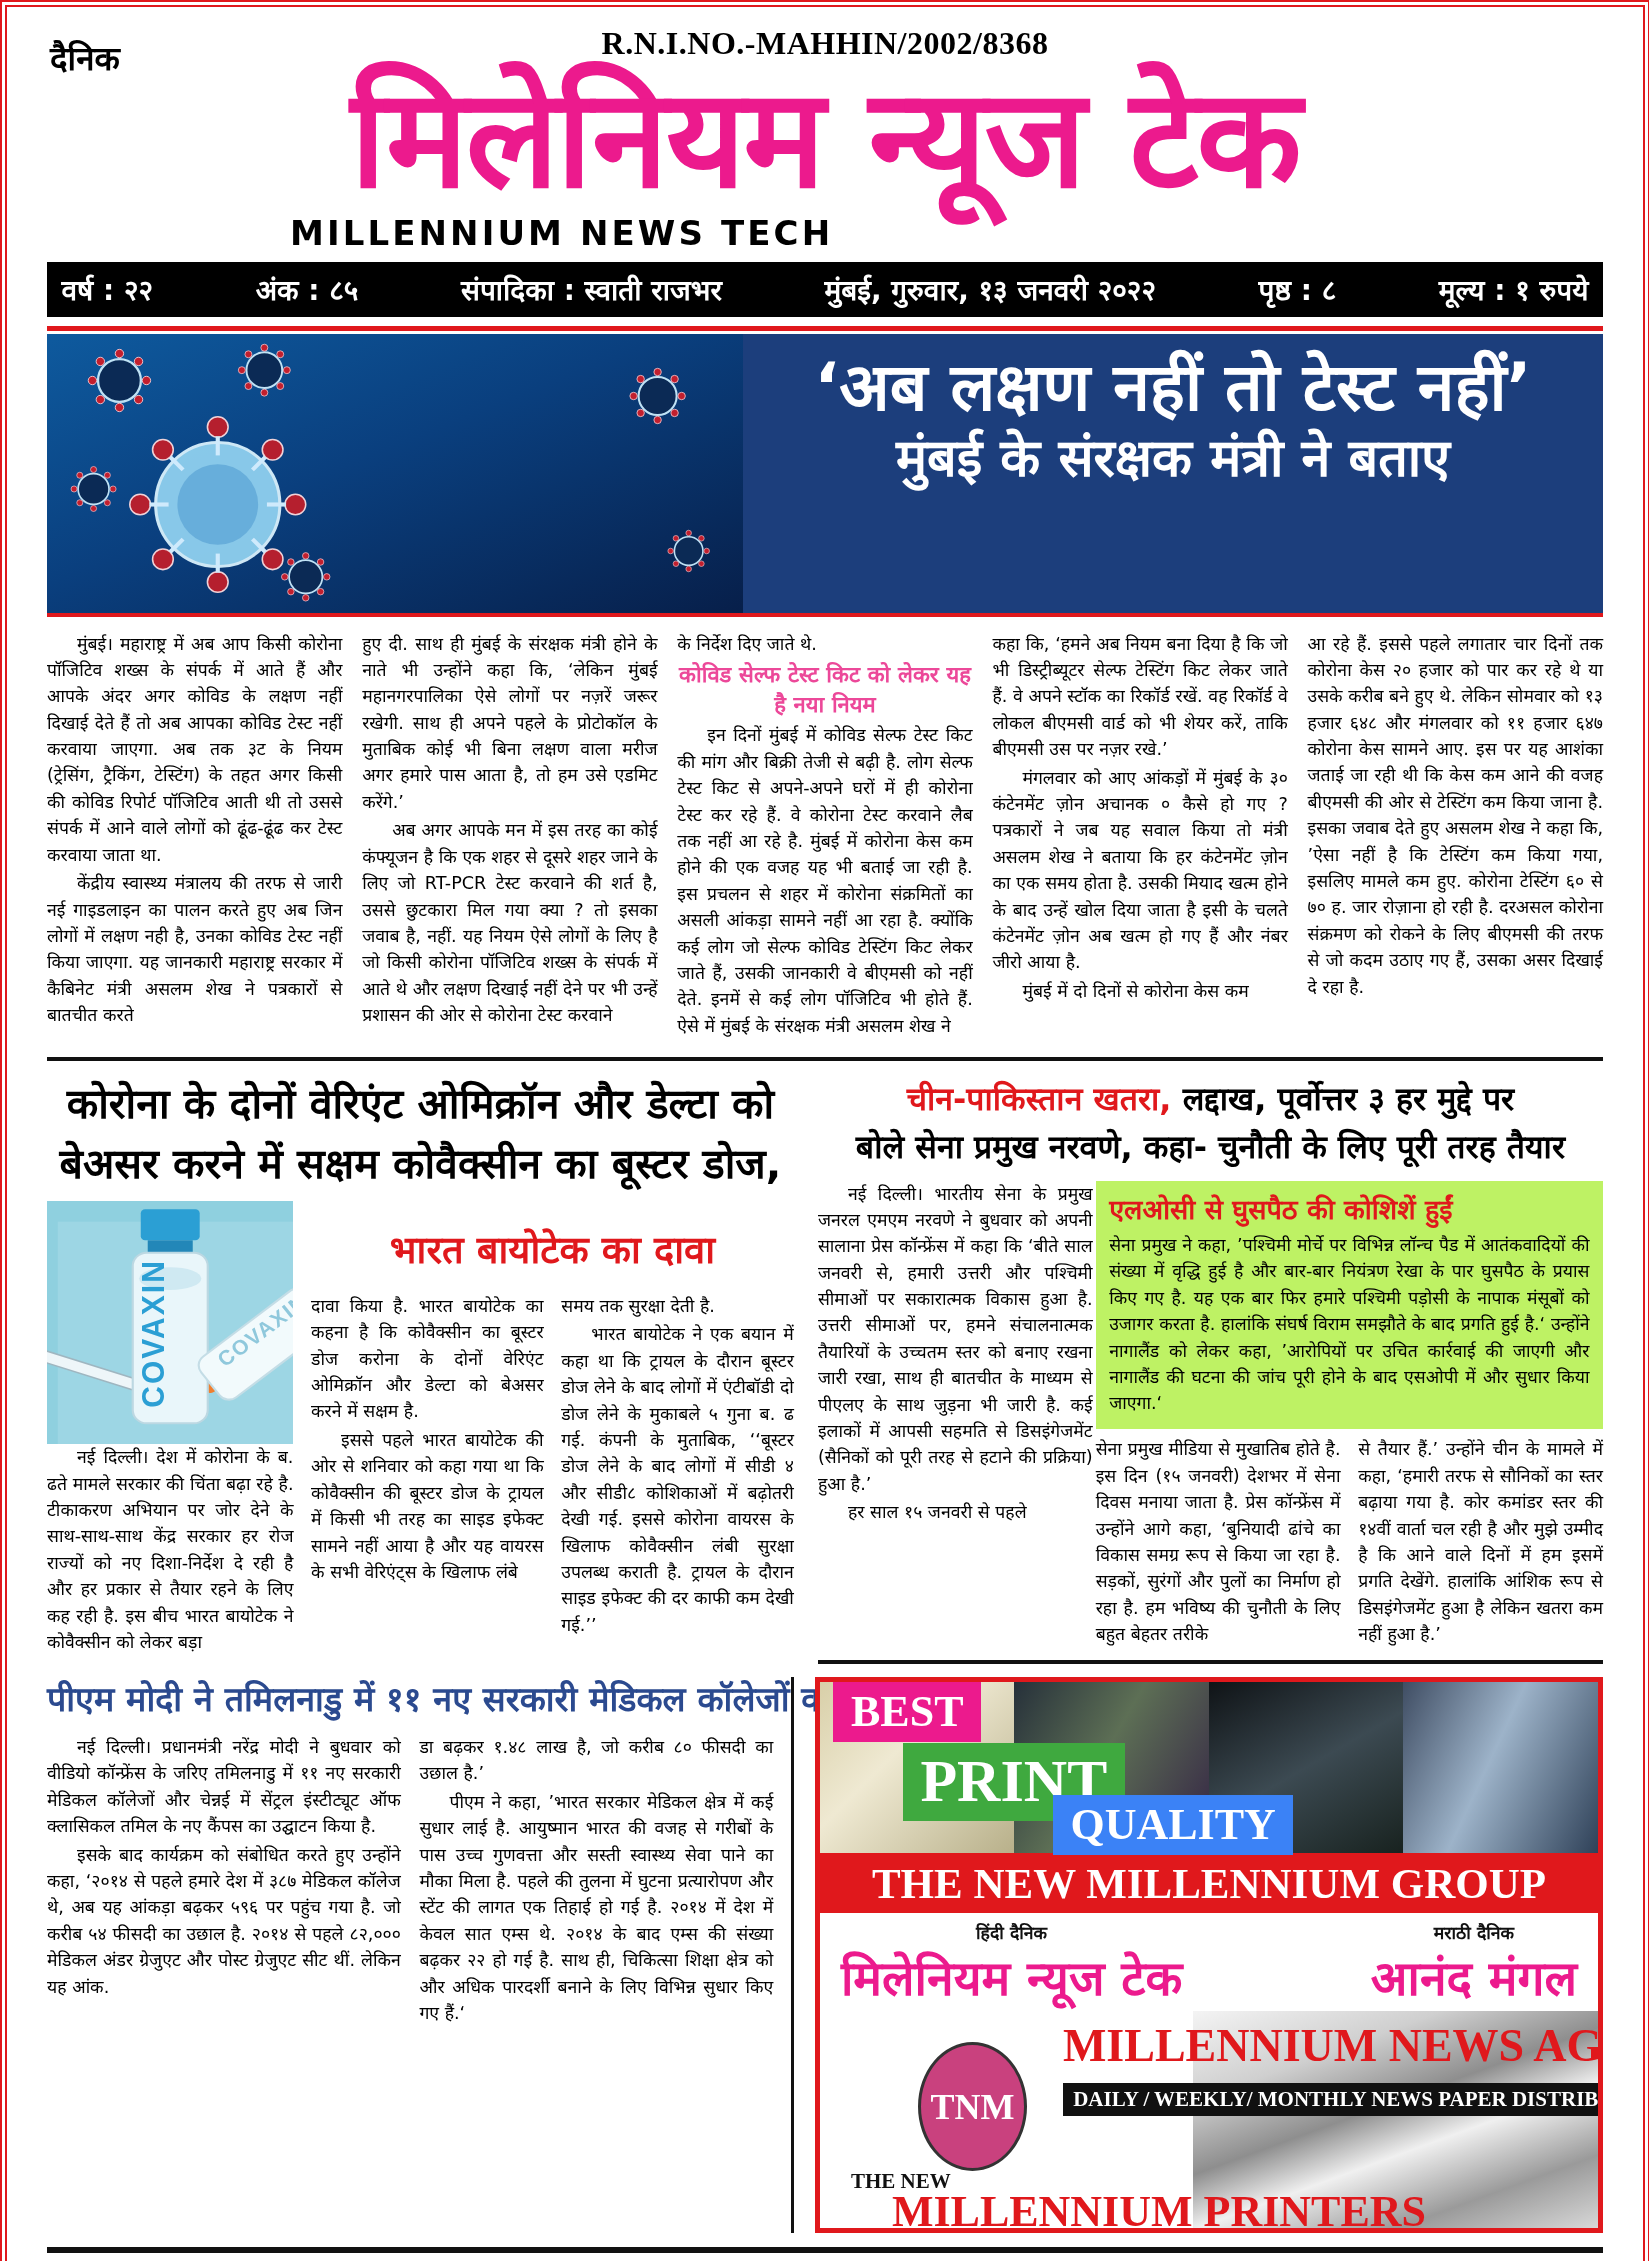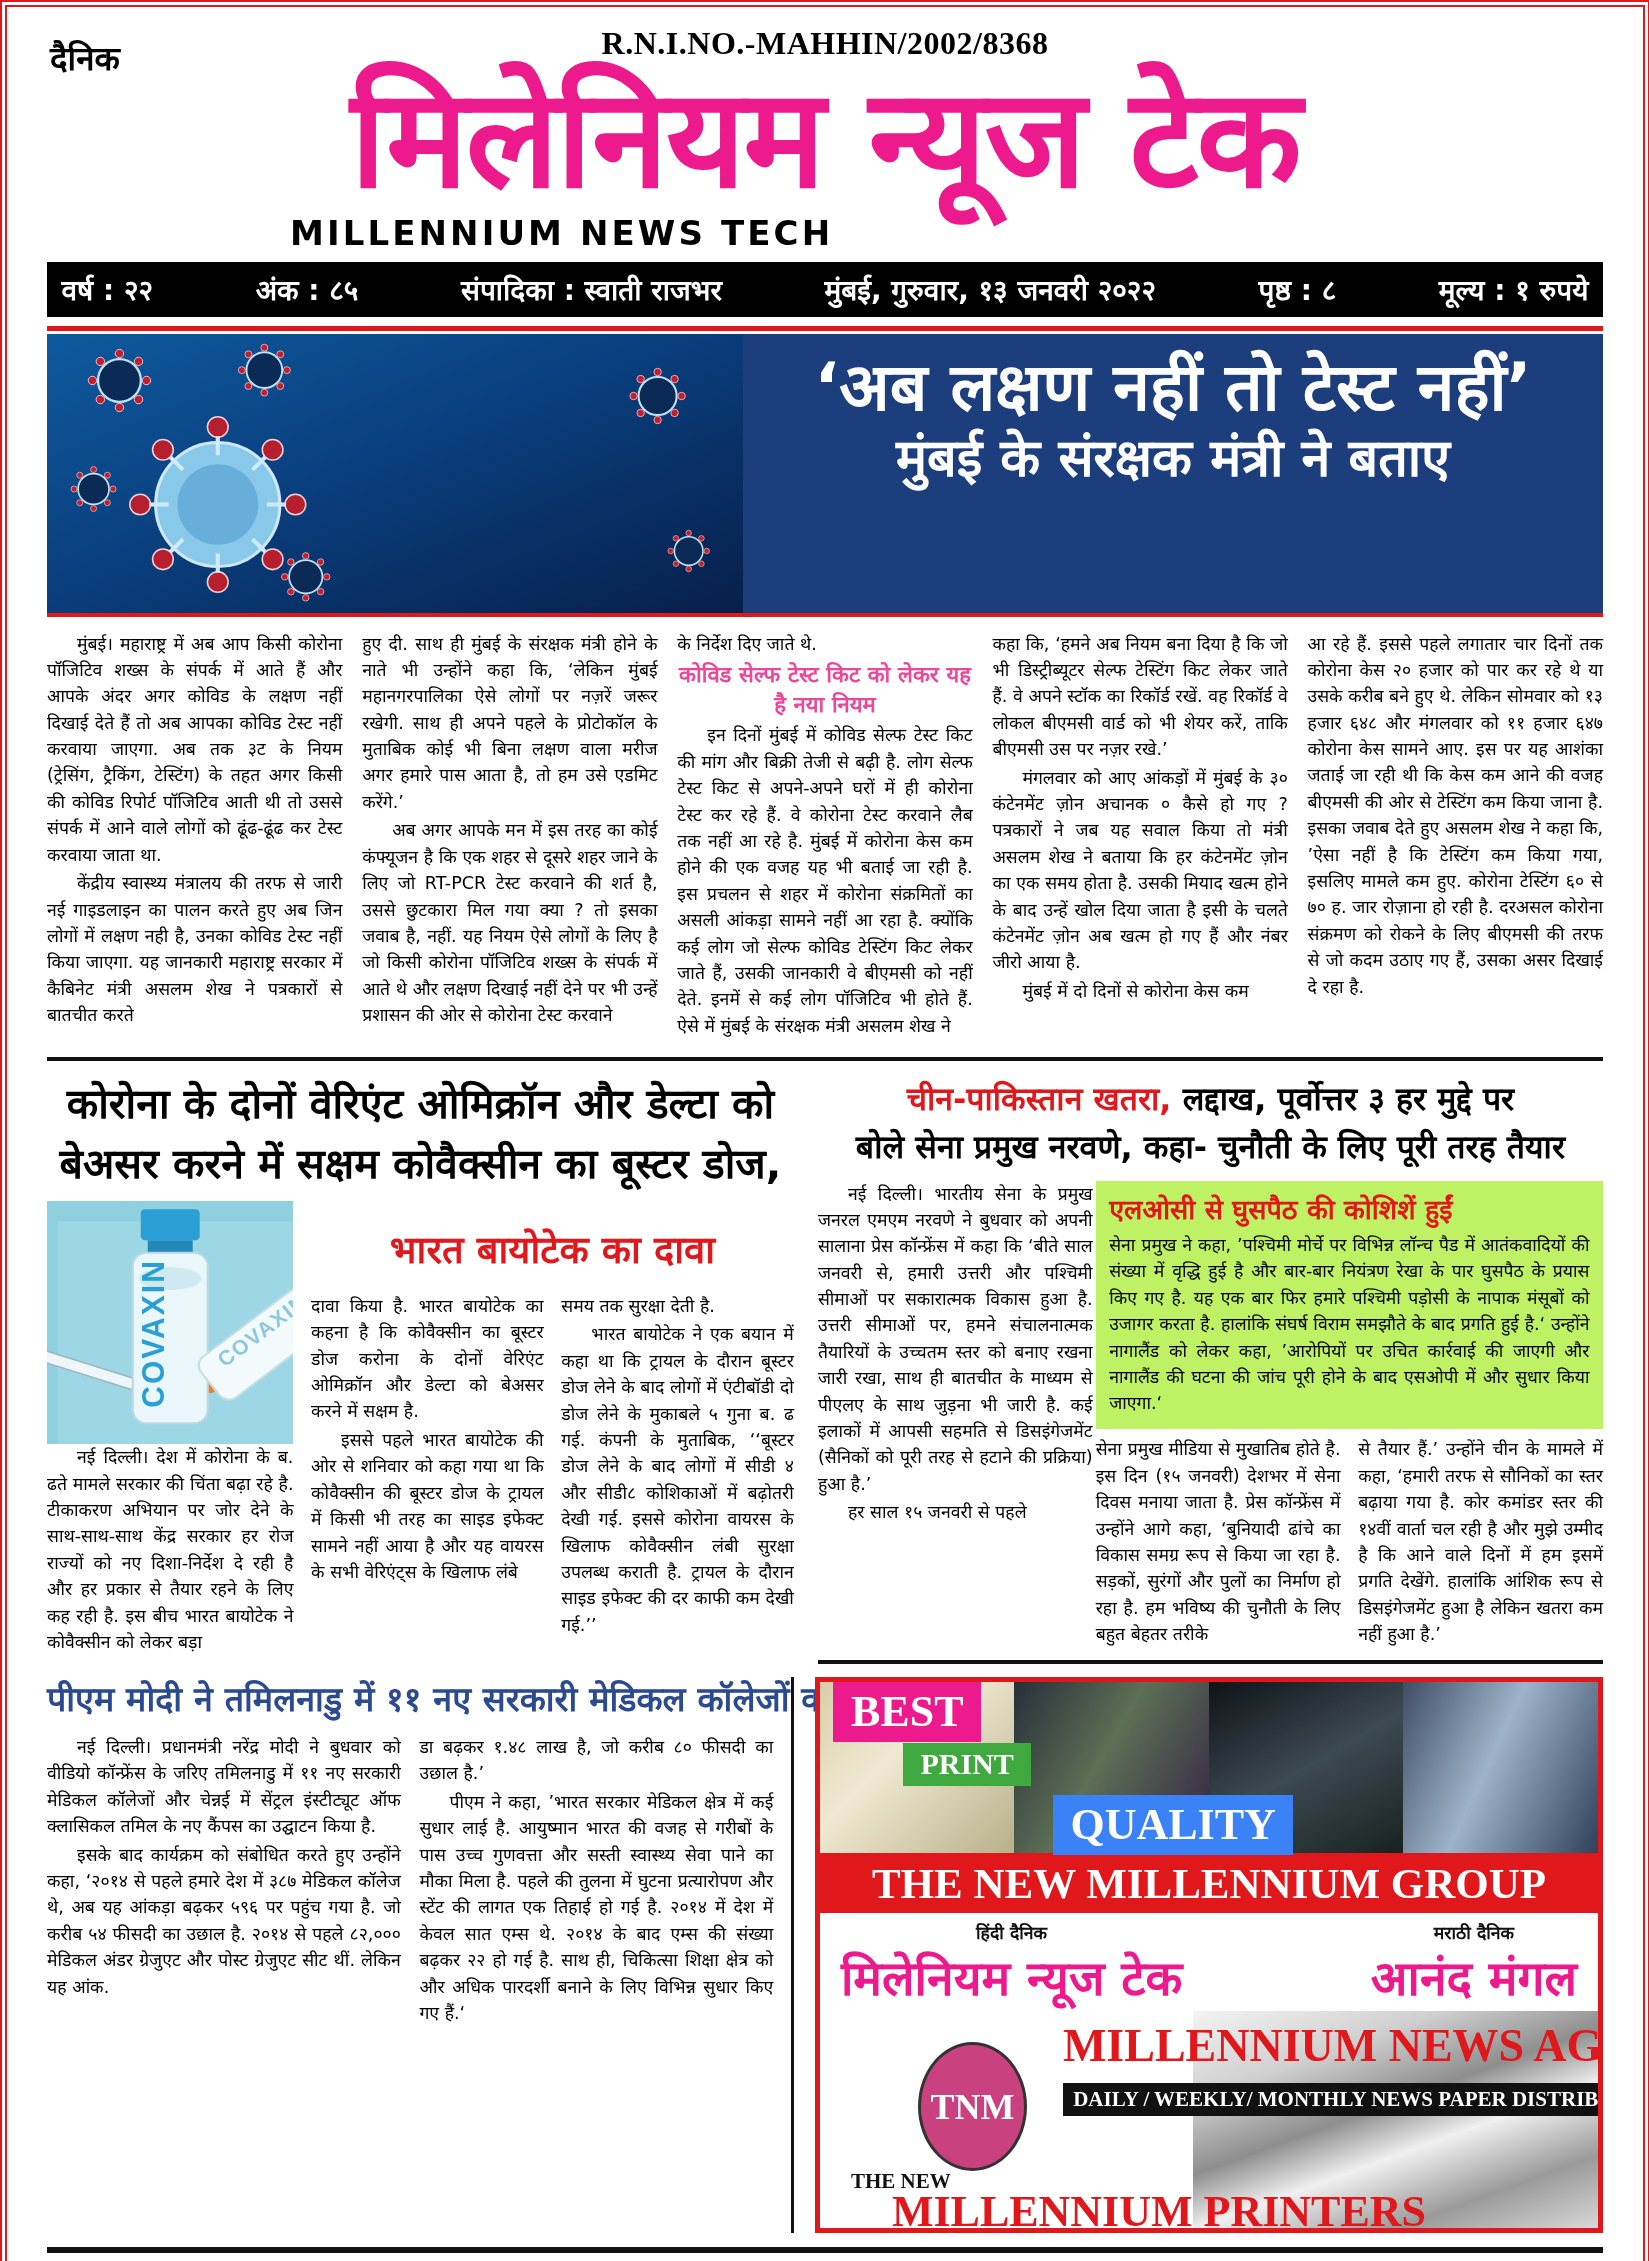--- a/index.html
+++ b/index.html
@@ -64,21 +64,21 @@
   
   .ad { flex:1 1 auto; border:5.2px solid #e0181c; position:relative; overflow:hidden; background:#fff; }
   .ad-collage { position:relative; height:171px; display:flex; }
   .ad-photo { flex:1; }
   .ph1 { background:linear-gradient(135deg,#d8cfa8,#efe9d2 40%,#b8b08a); }
   .ph2 { background:linear-gradient(120deg,#26303a,#5d6f55 45%,#324)}
   .ph3 { background:linear-gradient(150deg,#0f1316,#3c4a52 50%,#18221f); }
   .ph4 { background:linear-gradient(115deg,#3f4d63,#9db3c9 45%,#2f4158); }
   .ad-tag { position:absolute; color:#fff; font-family:"Liberation Serif", serif; font-weight:bold; padding:4.1px 17.6px; }
   .tag-best { left:13.5px; top:0; background:#ec1a8d; font-size:44px; }
-  .tag-print { left:83px; top:61px; background:#3fa93f; font-size:30px; }
+  .tag-print { left:83px; top:61px; background:#3fa93f; font-size:60px; }
   .tag-quality { left:233px; top:113px; background:#3b82f6; font-size:44px; }
   .ad-banner { background:#e0181c; color:#fff; text-align:center; font-family:"Liberation Serif", serif; font-weight:bold; font-size:43px; padding:5.2px 0; white-space:nowrap; }
   .ad-papers { display:flex; justify-content:space-between; padding:7.2px 21px 2.1px 21px; }
   .ad-paper { text-align:center; }
   .ad-paper .small { font-size:17.6px; font-weight:bold; color:#111; }
   .ad-paper .big { font-size:48px; font-weight:bold; color:#ec1a8d; white-space:nowrap; }
   .ad-low { position:relative; height:217px; }
   .news-stack { position:absolute; right:0; top:0; width:52%; height:100%;
     background:linear-gradient(160deg,#f4f4f4 0%,#cfcfcf 25%,#8e8e8e 45%,#f0f0f0 60%,#9a9a9a 80%,#d8d8d8 100%); }
   .agency { position:absolute; left:243px; top:8.3px; color:#e0181c; font-family:"Liberation Serif", serif; font-weight:bold; font-size:46px; white-space:nowrap; }

